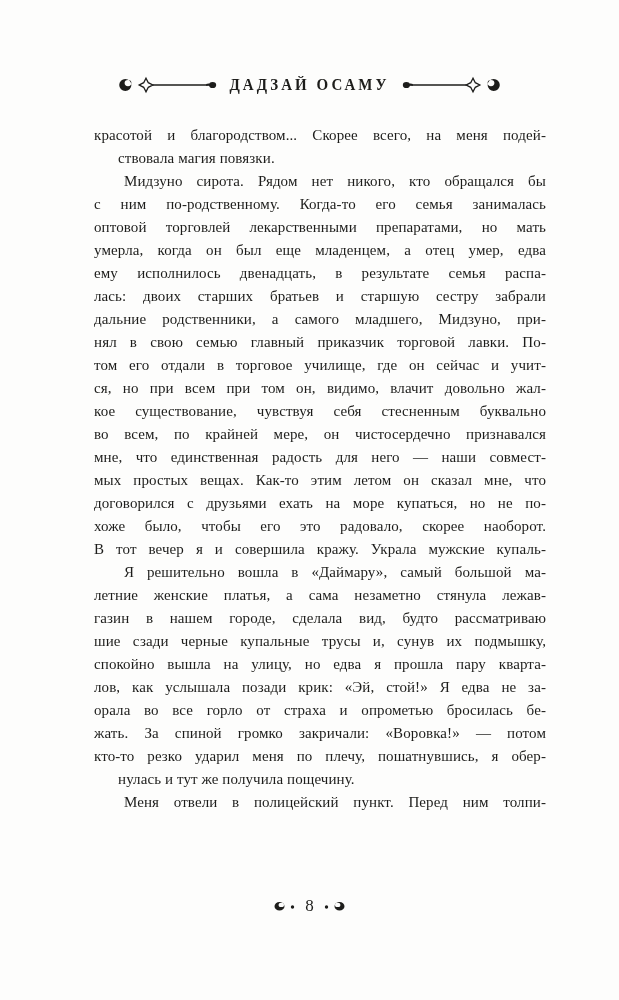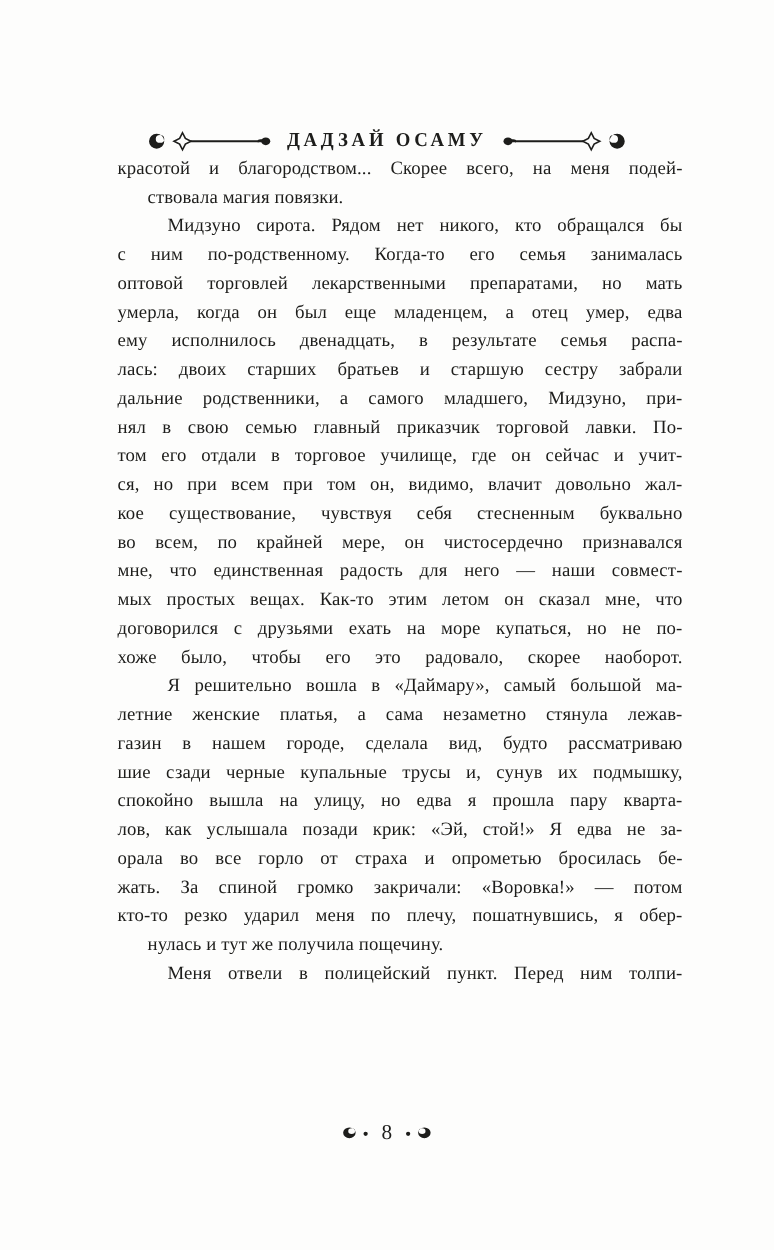--- a/index.html
+++ b/index.html
@@ -13,21 +13,20 @@
     color: #1d1d1b;
   }
   .running-head {
     position: absolute;
     top: 76px;
     left: 0; right: 0;
     display: flex;
     justify-content: center;
     align-items: center;
     gap: 10px;
-    margin-top: 28px;
   }
   .running-head .author {
     font-size: 15px;
     font-weight: 700;
     letter-spacing: 3px;
     white-space: nowrap;
     transform: scaleY(1.05);
   }
   .ornament { display: block; }
   .text-block {
@@ -37,21 +36,21 @@
     width: 452px;
   }
   .line {
     font-size: 15px;
     line-height: 23px;
     text-align: justify;
     text-align-last: justify;
     white-space: normal;
     letter-spacing: 0.1px;
   }
-  .line.indent { text-indent: 30px; margin-left: 10px; }
+  .line.indent { text-indent: 30px; }
   .line.para-end { text-align-last: left; margin-left: 24px; }
   .footer {
     position: absolute;
     top: 897px;
     left: 0; right: 0;
     display: flex;
     justify-content: center;
     align-items: center;
     gap: 8px;
   }
@@ -101,20 +100,21 @@
       <div class="line">дальние родственники, а самого младшего, Мидзуно, при-</div>
       <div class="line">нял в свою семью главный приказчик торговой лавки. По-</div>
       <div class="line">том его отдали в торговое училище, где он сейчас и учит-</div>
       <div class="line">ся, но при всем при том он, видимо, влачит довольно жал-</div>
       <div class="line">кое существование, чувствуя себя стесненным буквально</div>
       <div class="line">во всем, по крайней мере, он чистосердечно признавался</div>
       <div class="line">мне, что единственная радость для него — наши совмест-</div>
       <div class="line">мых простых вещах. Как-то этим летом он сказал мне, что</div>
       <div class="line">договорился с друзьями ехать на море купаться, но не по-</div>
       <div class="line">хоже было, чтобы его это радовало, скорее наоборот.</div>
+      <div class="line">В тот вечер я и совершила кражу. Украла мужские купаль-</div>
       <div class="line indent">Я решительно вошла в «Даймару», самый большой ма-</div>
       <div class="line">летние женские платья, а сама незаметно стянула лежав-</div>
       <div class="line">газин в нашем городе, сделала вид, будто рассматриваю</div>
       <div class="line">шие сзади черные купальные трусы и, сунув их подмышку,</div>
       <div class="line">спокойно вышла на улицу, но едва я прошла пару кварта-</div>
       <div class="line">лов, как услышала позади крик: «Эй, стой!» Я едва не за-</div>
       <div class="line">орала во все горло от страха и опрометью бросилась бе-</div>
       <div class="line">жать. За спиной громко закричали: «Воровка!» — потом</div>
       <div class="line">кто-то резко ударил меня по плечу, пошатнувшись, я обер-</div>
       <div class="line para-end">нулась и тут же получила пощечину.</div>

